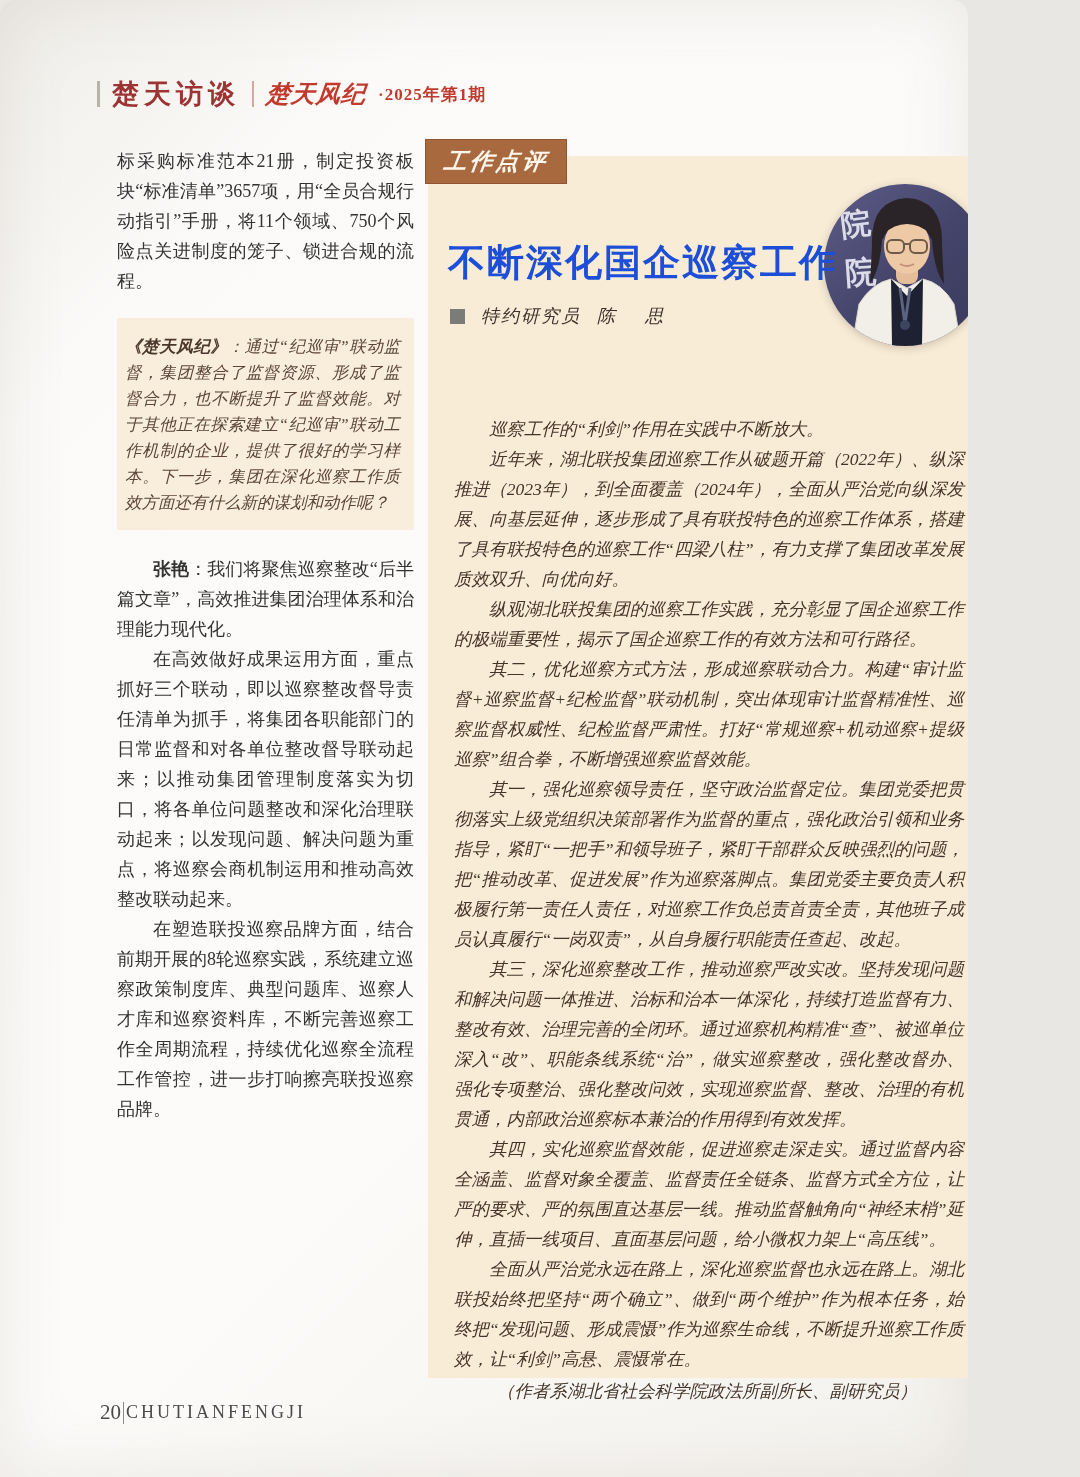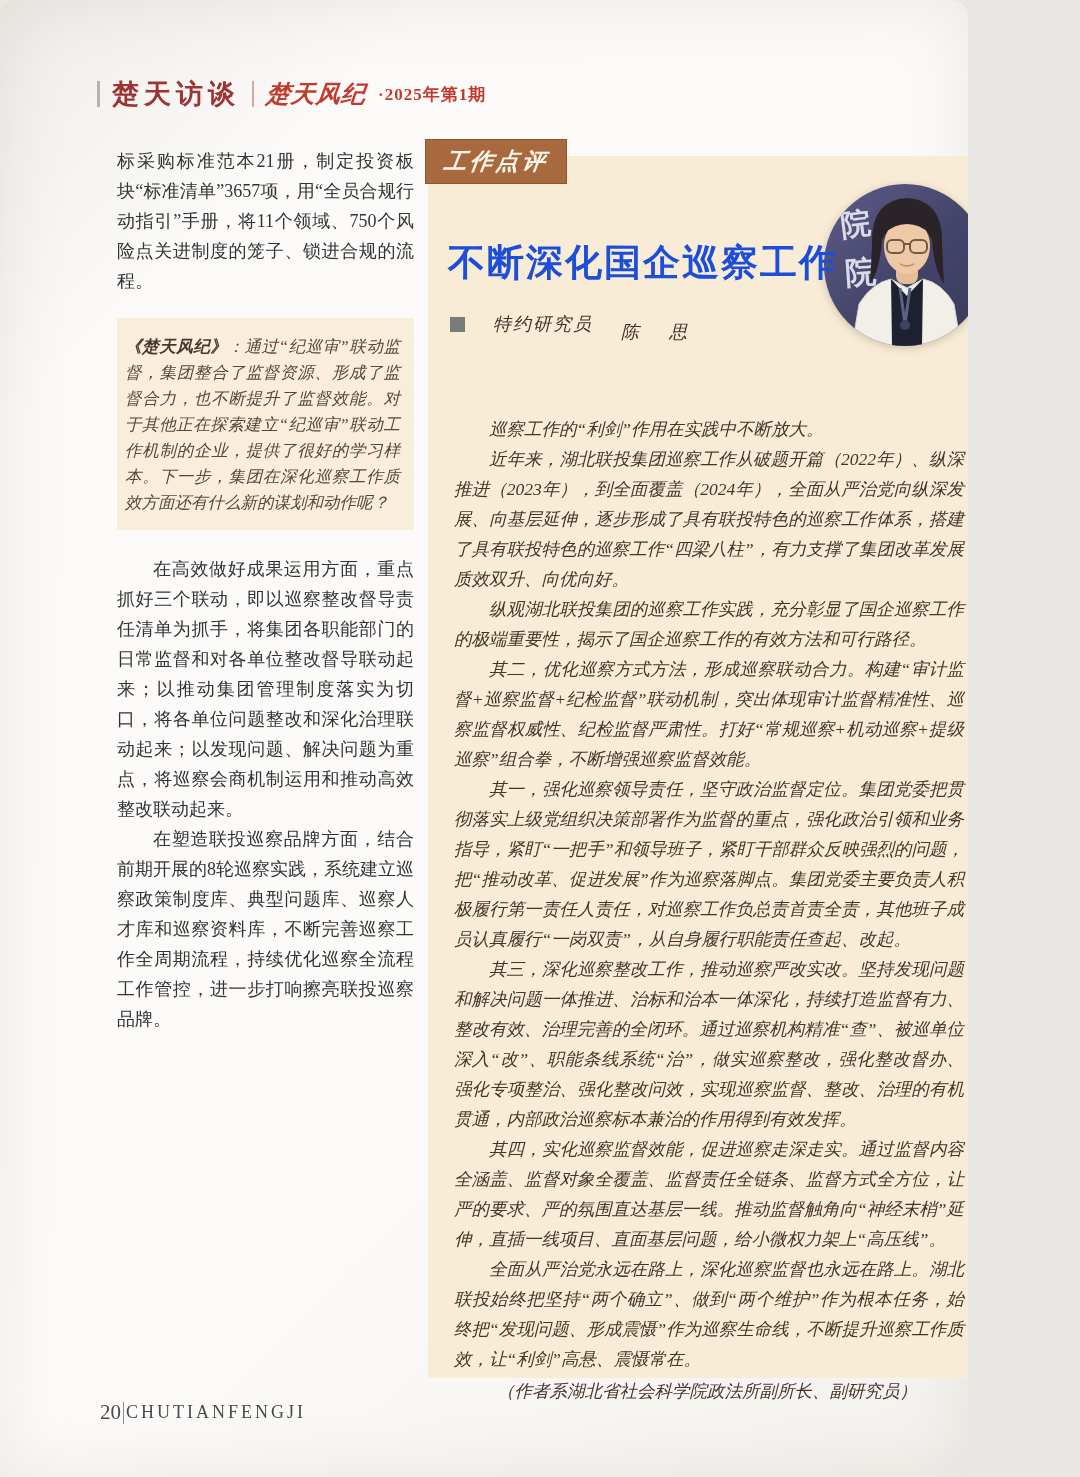--- a/index.html
+++ b/index.html
@@ -84,26 +84,26 @@
     box-shadow: 0 2px 8px rgba(80,60,40,0.25);
   }
   .cb-title {
     position: absolute; top: 82px; left: 20px;
     font-size: 37px; font-weight: bold; color: #1d4ed8;
     font-family: Liberation Mono, monospace;
     letter-spacing: 2px;
   }
   .byline {
     position: absolute; top: 148px; left: 22px;
-    display: flex; align-items: center; gap: 28px;
+    display: flex; align-items: center; gap: 16px;
     font-size: 18px; color: #3c322a; font-style: italic;
   }
   .byline .bullet { width: 15px; height: 15px; background: #7b7b78; display: inline-block; }
   .byline .role { letter-spacing: 2px; }
-  .byline .name { letter-spacing: 6px; margin-top: 16px; }
+  .byline .name { letter-spacing: 6px; }
   .cb-body {
     position: absolute; top: 222px; left: 26px; right: 26px;
     color: #453428;
     margin-top: 36px;
   }
   .cb-body p {
     font-size: 17.5px; line-height: 30px; text-align: justify;
     text-indent: 2em; font-style: italic;
   }
   .author-note {
@@ -136,20 +136,21 @@
   </div>
 
   <div class="left-col">
     <div class="intro-para">标采购标准范本21册，制定投资板块“标准清单”3657项，用“全员合规行动指引”手册，将11个领域、750个风险点关进制度的笼子、锁进合规的流程。</div>
 
     <div class="question-box">
       <span class="q-speaker">《楚天风纪》</span><span>：通过“纪巡审”联动监督，集团整合了监督资源、形成了监督合力，也不断提升了监督效能。对于其他正在探索建立“纪巡审”联动工作机制的企业，提供了很好的学习样本。下一步，集团在深化巡察工作质效方面还有什么新的谋划和动作呢？</span>
     </div>
 
     <div class="answer">
+      <p><span class="a-speaker">张艳</span><span>：我们将聚焦巡察整改“后半篇文章”，高效推进集团治理体系和治理能力现代化。</span></p>
       <p>在高效做好成果运用方面，重点抓好三个联动，即以巡察整改督导责任清单为抓手，将集团各职能部门的日常监督和对各单位整改督导联动起来；以推动集团管理制度落实为切口，将各单位问题整改和深化治理联动起来；以发现问题、解决问题为重点，将巡察会商机制运用和推动高效整改联动起来。</p>
       <p>在塑造联投巡察品牌方面，结合前期开展的8轮巡察实践，系统建立巡察政策制度库、典型问题库、巡察人才库和巡察资料库，不断完善巡察工作全周期流程，持续优化巡察全流程工作管控，进一步打响擦亮联投巡察品牌。</p>
     </div>
   </div>
 
   <div class="comment-box">
 
     <div class="tag-badge">
       <span>工作点评</span>
     </div>

